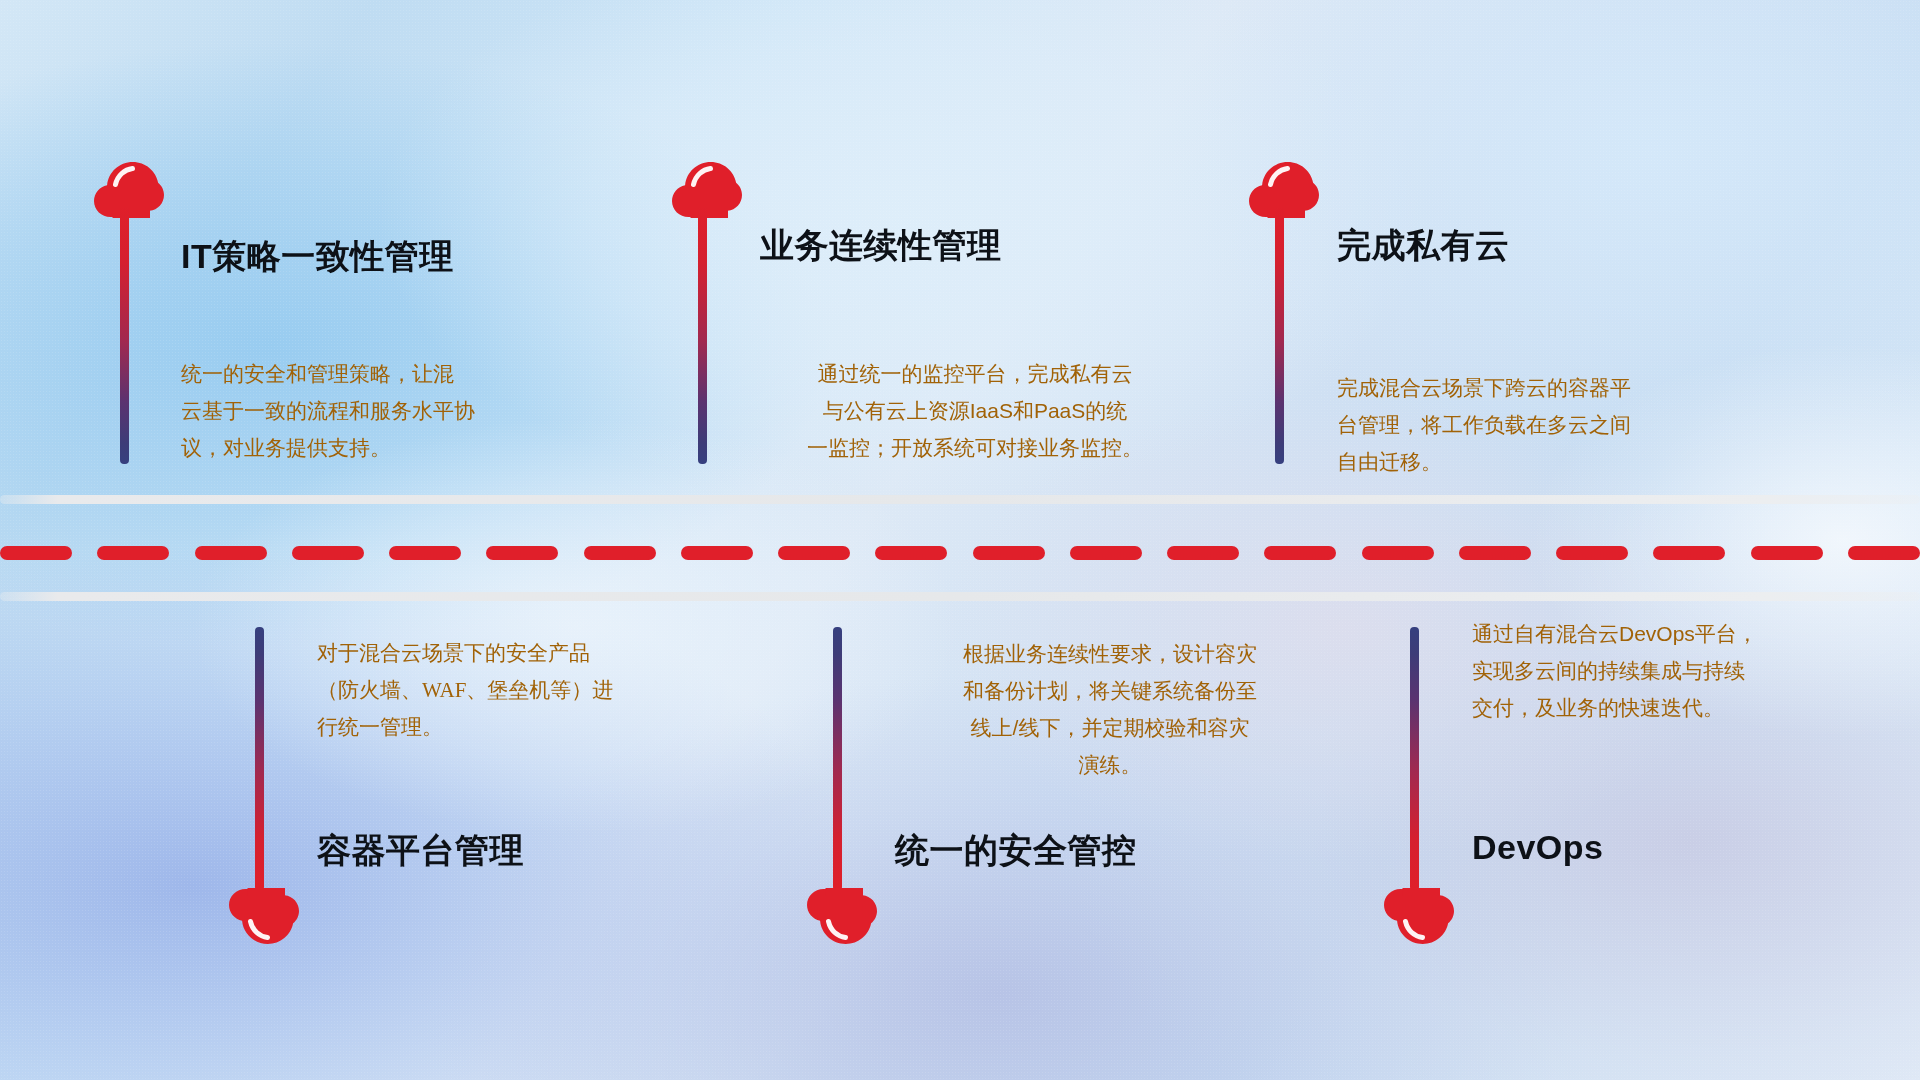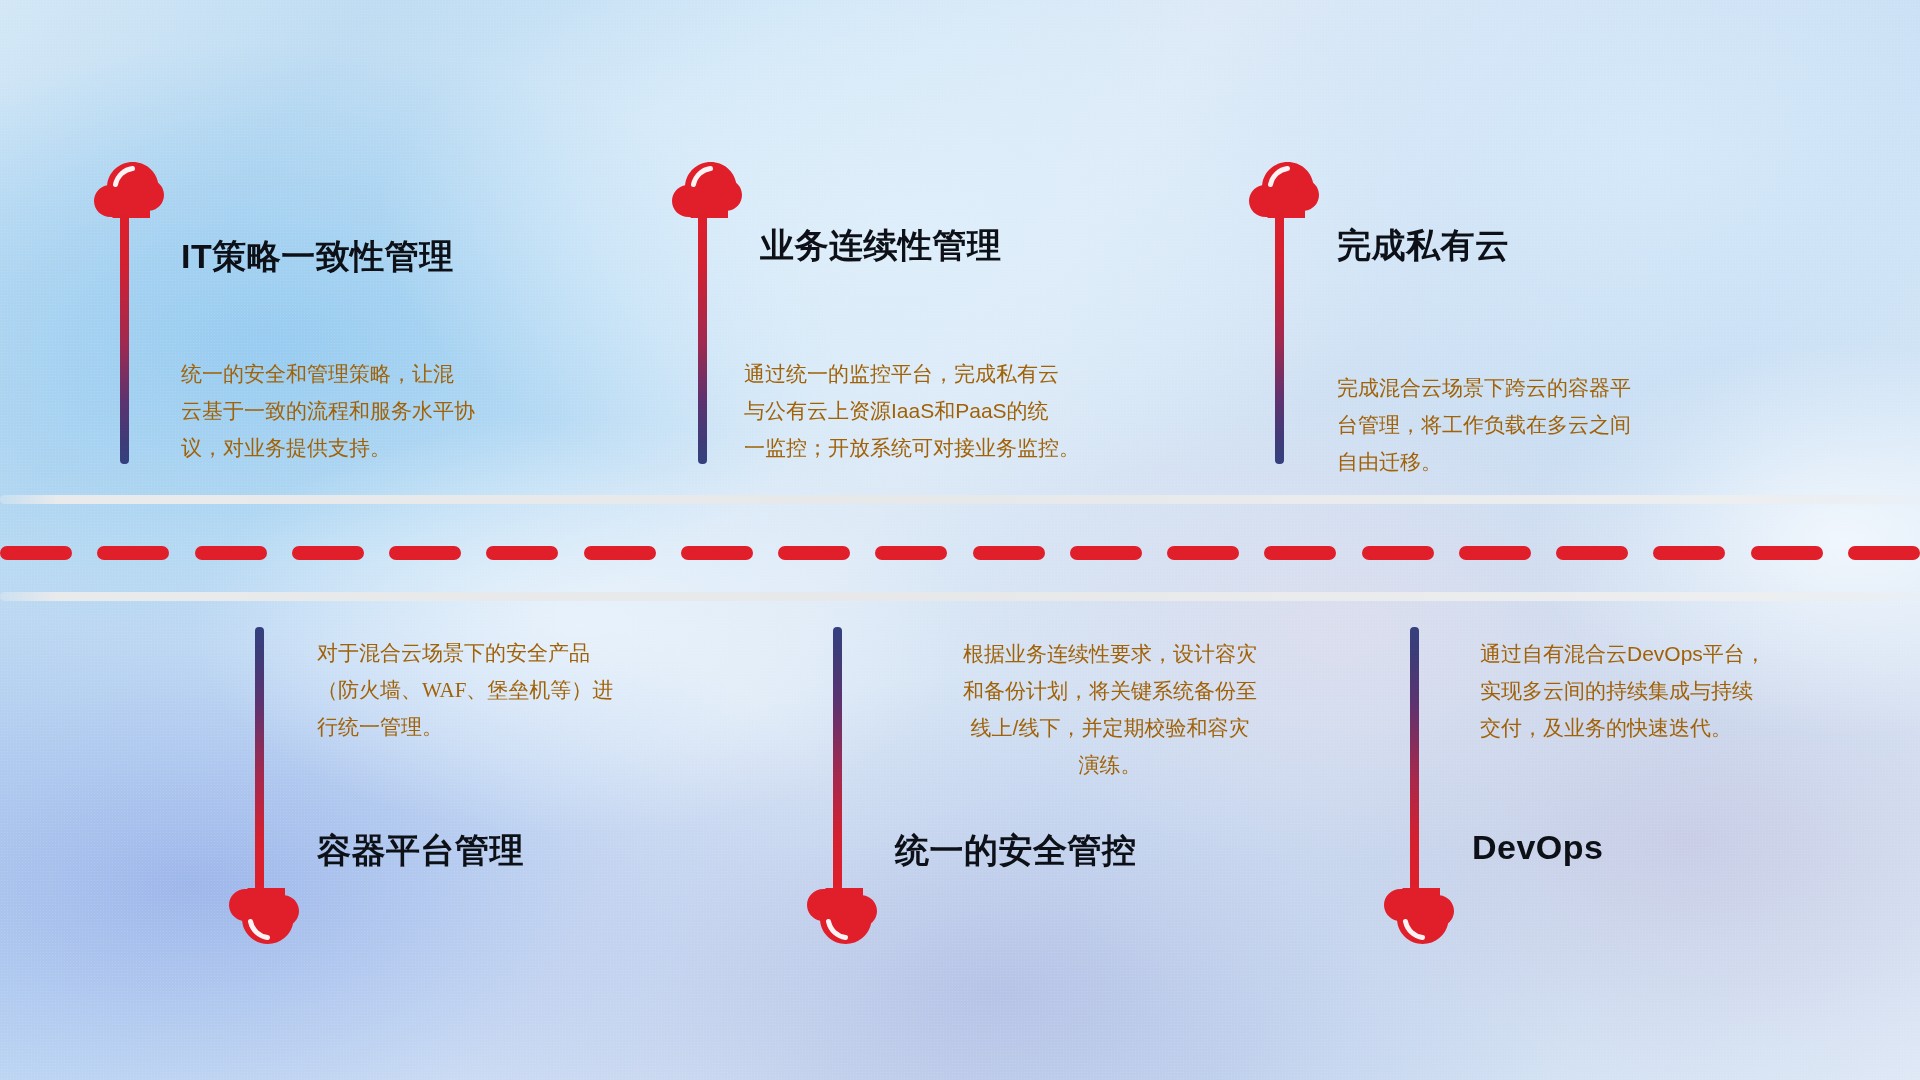--- a/index.html
+++ b/index.html
@@ -205,21 +205,21 @@
         <path d="M16.5 55 C7.4 55 0 47.8 0 38.9 C0 31.2 5.6 24.7 13.1 23.2
                  C14.2 10.2 25.3 0 38.8 0 C51.4 0 61.9 8.9 64.1 20.7
                  C67.7 23.6 70 28 70 33 C70 41.2 63.8 48 55.7 48.8
                  L55.7 55 Z" fill="#e01f2a"></path>
         <path d="M18.5 56 H56 V48 H18.5 Z" fill="#e01f2a"></path>
         <path d="M21.5 22.5 C23.5 13.5 30.5 7.5 38.5 6.5" stroke="#ffffff" stroke-width="5" stroke-linecap="round" fill="none" opacity="0.95"></path>
       </svg>
     </div>
     <div class="stem stem-top" style="left:698px; top:206px; height:258px;"></div>
     <div class="heading" style="left:760px; top:223px;">业务连续性管理</div>
-    <div class="desc" style="left:744px; top:355px; width:430px;">通过统一的监控平台，完成私有云
+    <div class="desc" style="left:760px; top:355px; width:430px;text-align:center;">通过统一的监控平台，完成私有云
 与公有云上资源IaaS和PaaS的统
 一监控；开放系统可对接业务监控。</div>
   </div>
 
   <div class="col">
     <div class="cloud" style="left:1249px; top:162px;">
       <svg width="70" height="56" viewBox="0 0 70 56">
         <path d="M16.5 55 C7.4 55 0 47.8 0 38.9 C0 31.2 5.6 24.7 13.1 23.2
                  C14.2 10.2 25.3 0 38.8 0 C51.4 0 61.9 8.9 64.1 20.7
                  C67.7 23.6 70 28 70 33 C70 41.2 63.8 48 55.7 48.8
@@ -302,19 +302,19 @@
     <div class="cloud cloud-down" style="left:1384px; top:888px;">
       <svg width="70" height="56" viewBox="0 0 70 56">
         <path d="M16.5 55 C7.4 55 0 47.8 0 38.9 C0 31.2 5.6 24.7 13.1 23.2
                  C14.2 10.2 25.3 0 38.8 0 C51.4 0 61.9 8.9 64.1 20.7
                  C67.7 23.6 70 28 70 33 C70 41.2 63.8 48 55.7 48.8
                  L55.7 55 Z" fill="#e01f2a"></path>
         <path d="M18.5 56 H56 V48 H18.5 Z" fill="#e01f2a"></path>
         <path d="M21.5 22.5 C23.5 13.5 30.5 7.5 38.5 6.5" stroke="#ffffff" stroke-width="5" stroke-linecap="round" fill="none" opacity="0.95"></path>
       </svg>
     </div>
-    <div class="desc" style="left:1472px; top:635px; width:430px;margin-left:8px;">通过自有混合云DevOps平台，
+    <div class="desc" style="left:1472px; top:615px; width:430px;">通过自有混合云DevOps平台，
 实现多云间的持续集成与持续
 交付，及业务的快速迭代。</div>
     <div class="heading" style="left:1472px; top:828px;">DevOps</div>
   </div>
 
 </div>
 
 </body></html>

